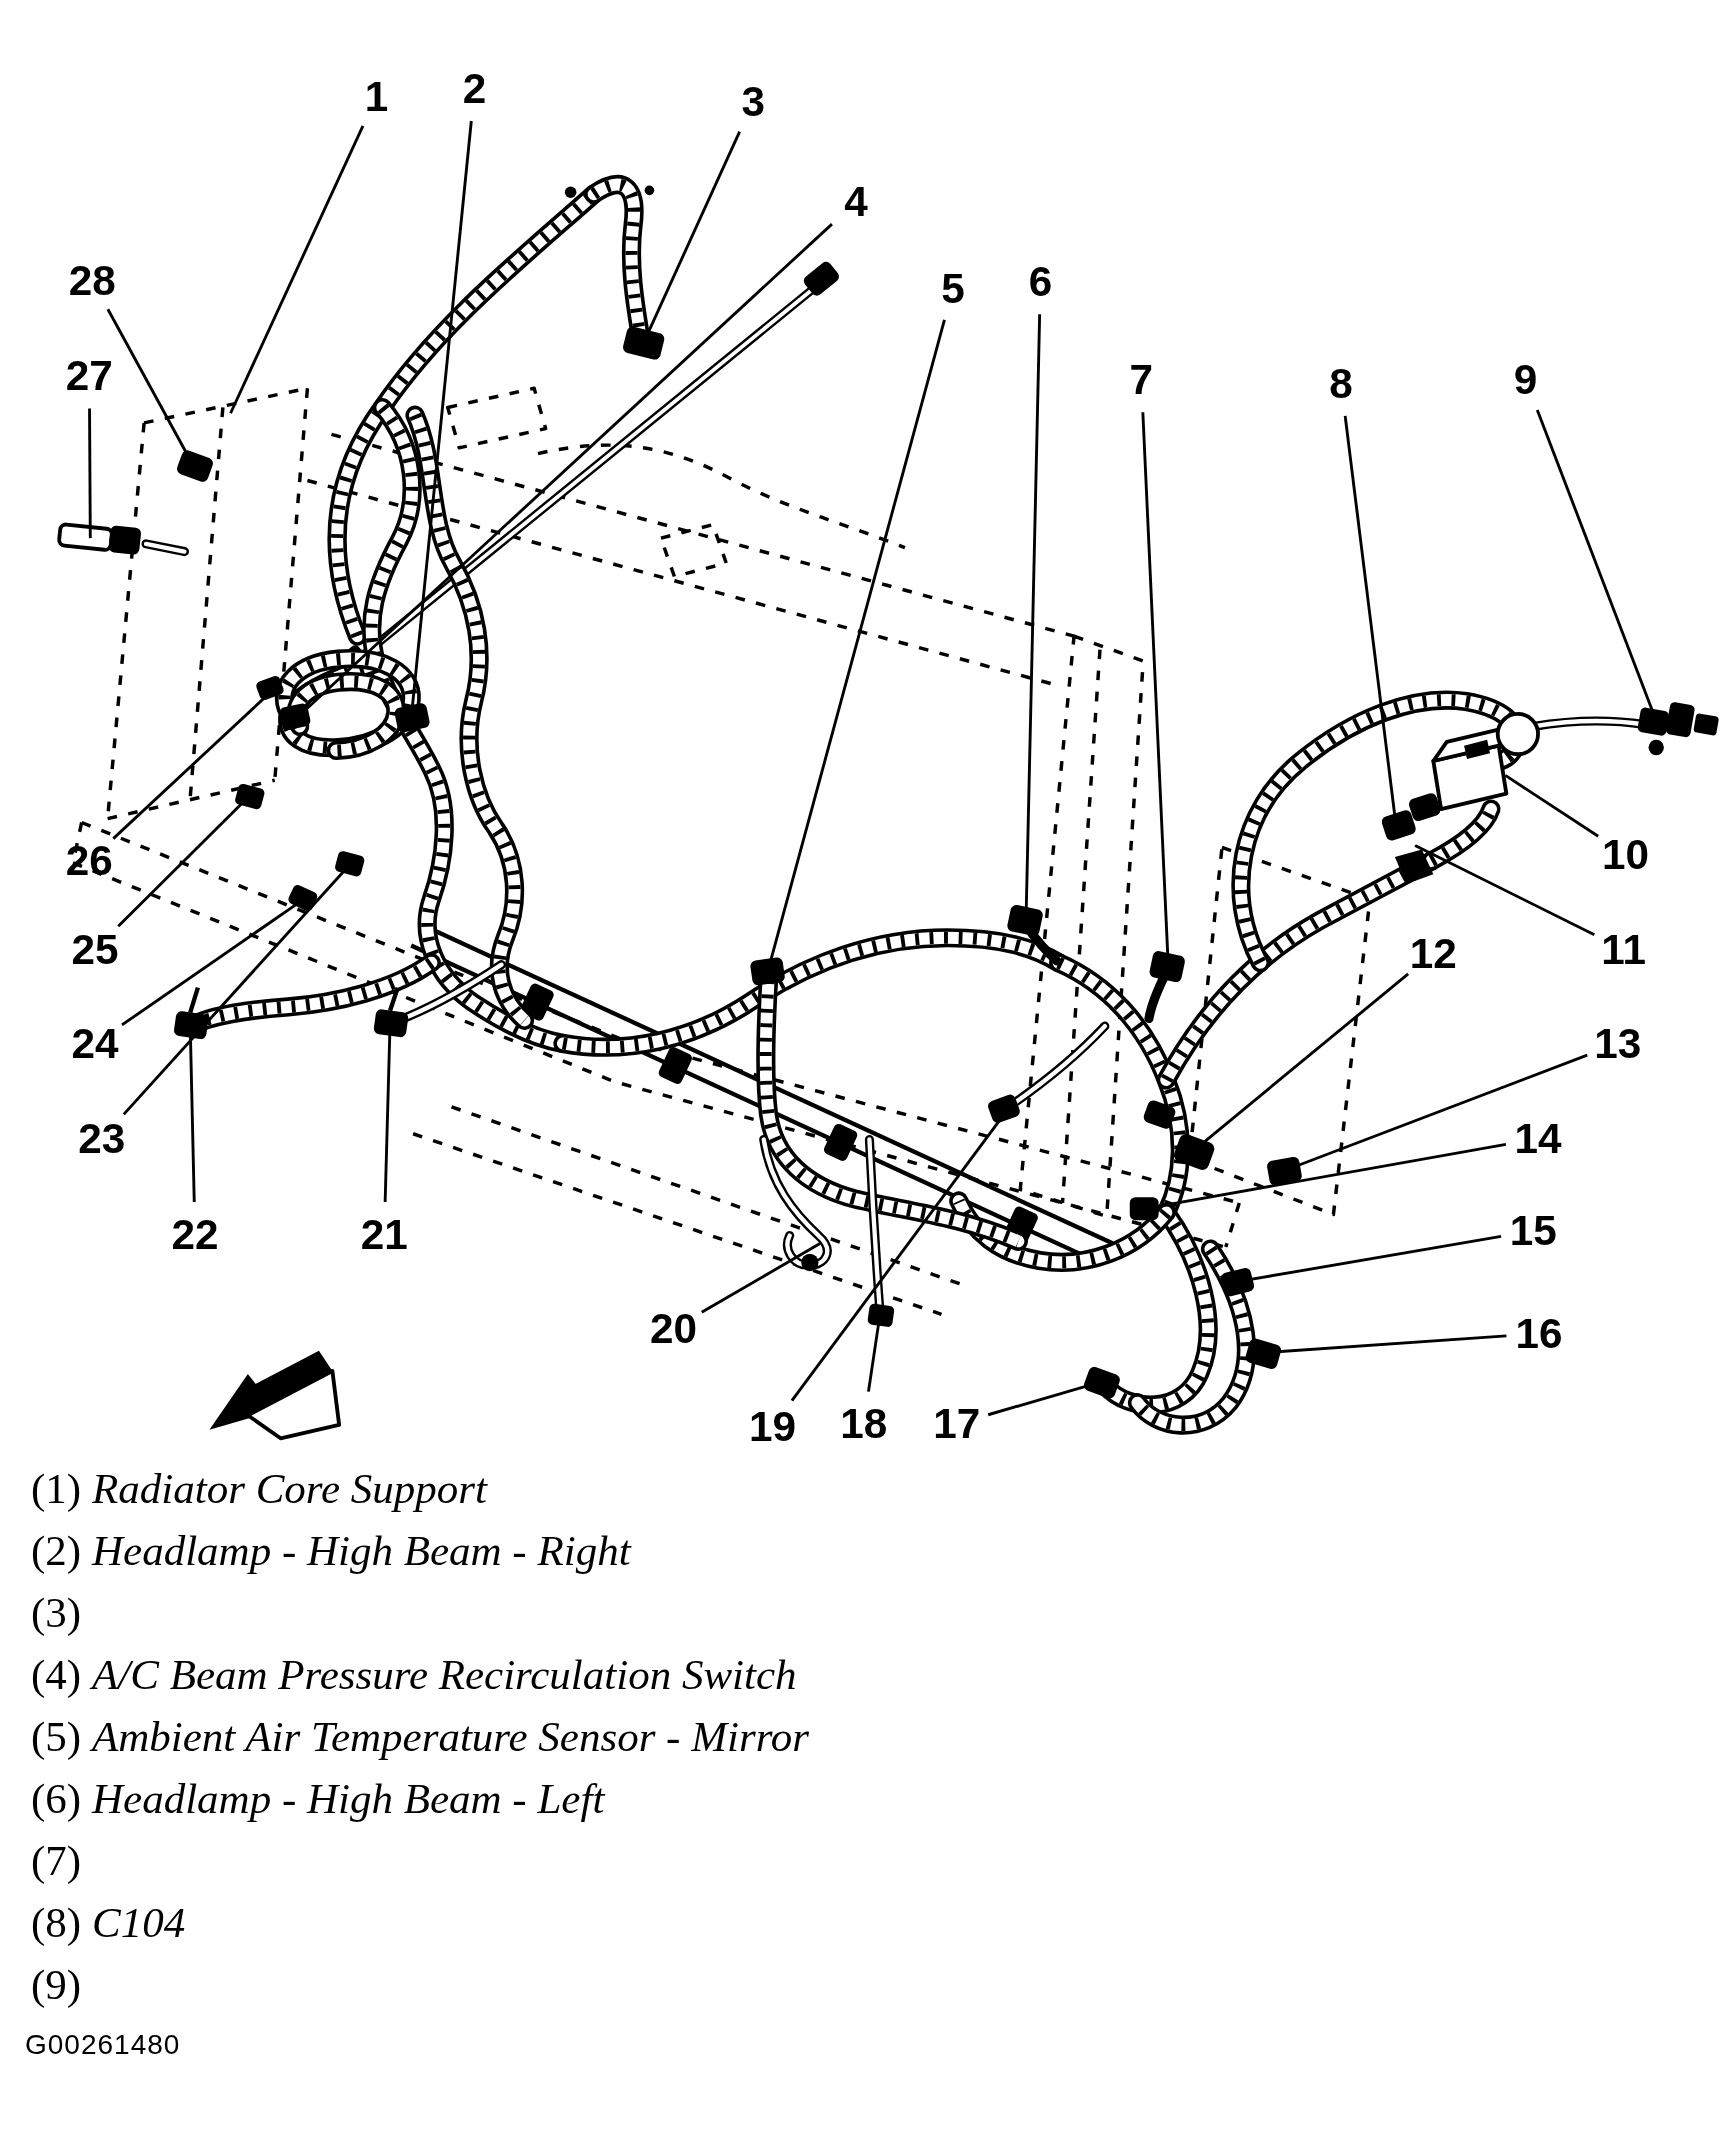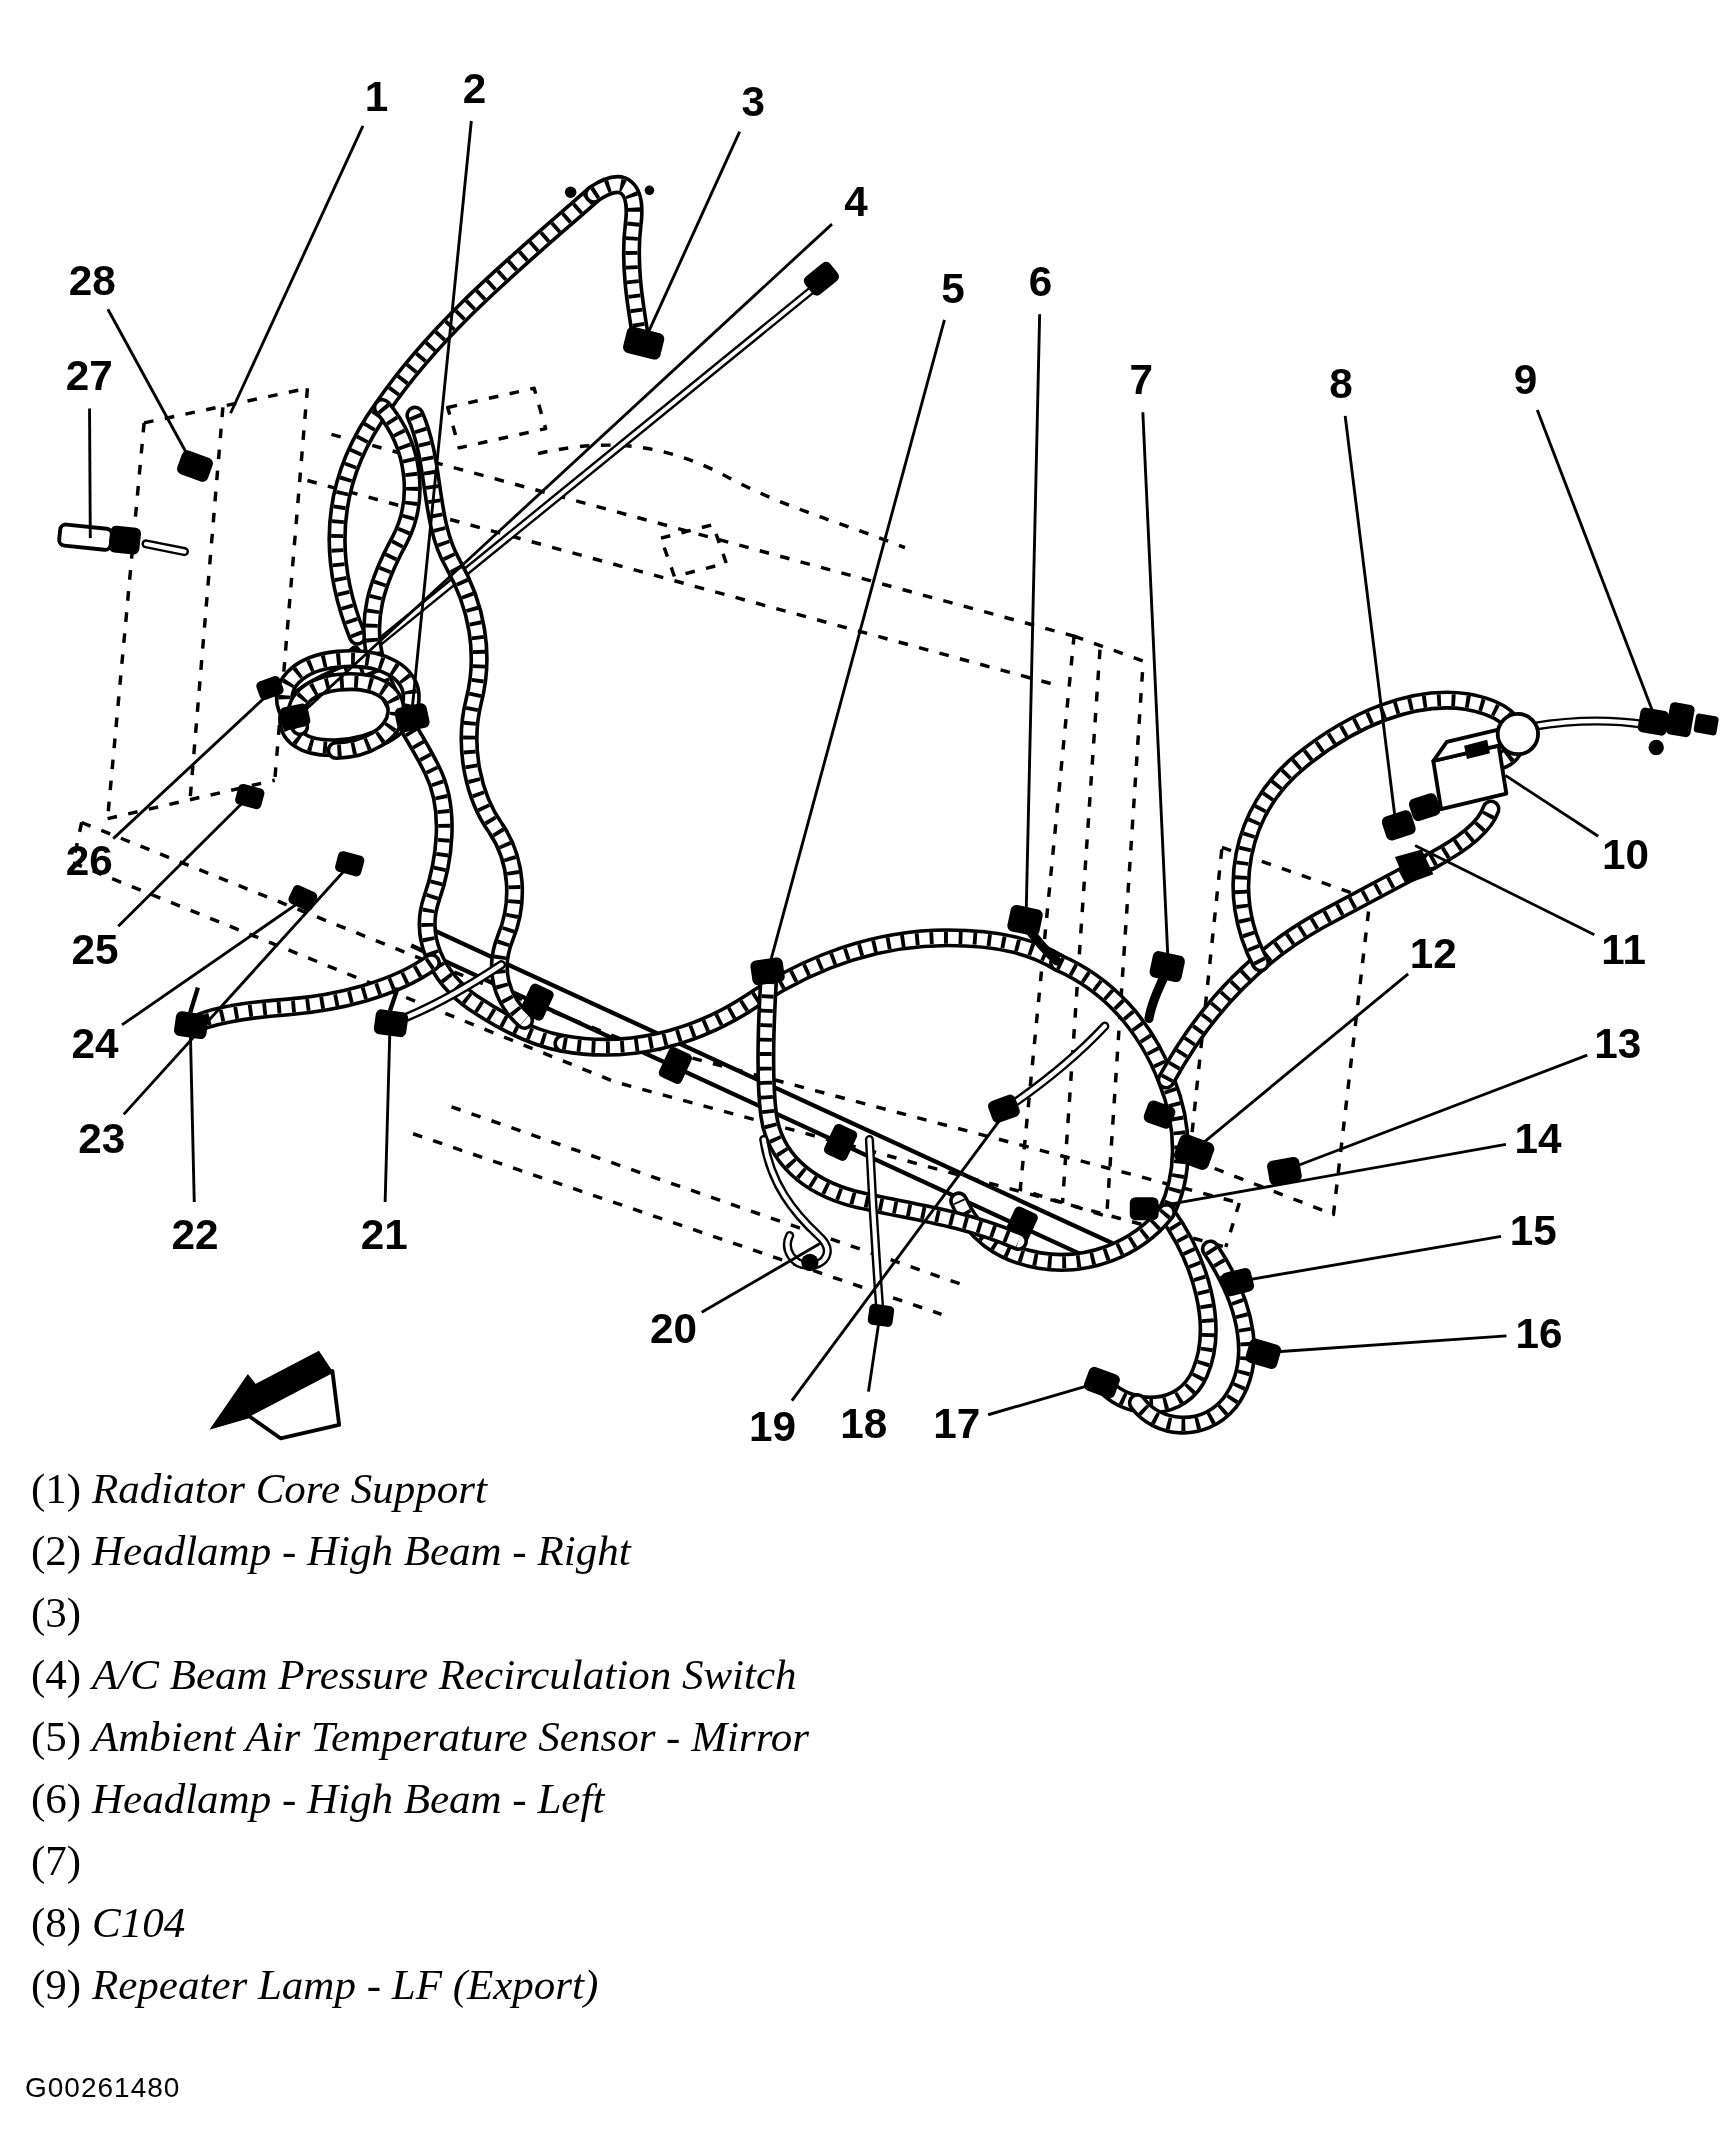--- a/index.html
+++ b/index.html
@@ -24,21 +24,21 @@
   .openpart{fill:#fff;stroke:#000;stroke-width:4;stroke-linejoin:round;}
   .ldr{stroke:#000;stroke-width:3;}
   .callout{font-family:"Liberation Sans",sans-serif;font-size:44px;font-weight:700;fill:#000;}
 
   
   .legend{position:absolute;left:31px;top:1458px;}
   .legend-row{display:flex;align-items:baseline;height:62px;font-size:43px;line-height:62px;white-space:nowrap;}
   .legend-num{display:inline-block;width:61px;}
   .legend-label{display:inline-block;font-style:italic;}
   .figure-code{position:absolute;left:25px;top:2029px;font-family:"Liberation Sans",sans-serif;
-               font-size:28px;letter-spacing:1px;margin-top:43px;}
+               font-size:28px;letter-spacing:1px;}
 </style>
 </head>
 <body>
 
 <div id="page">
 
   <svg id="diagram-svg" viewBox="0 0 1806 2220" xmlns="http://www.w3.org/2000/svg">
 
     <defs>
 
@@ -376,19 +376,18 @@
       </div>
     <div class="legend-row">
         <span class="legend-num">(7)</span>
       </div>
     <div class="legend-row">
         <span class="legend-num">(8)</span>
         <span class="legend-label">C104</span>
       </div>
     <div class="legend-row">
         <span class="legend-num">(9)</span>
-        <span class="legend-label">Repeater Lamp - LF (Export)</span>
       </div>
   </div>
 
   <div class="figure-code">G00261480</div>
 </div>
 
 
 </body></html>

